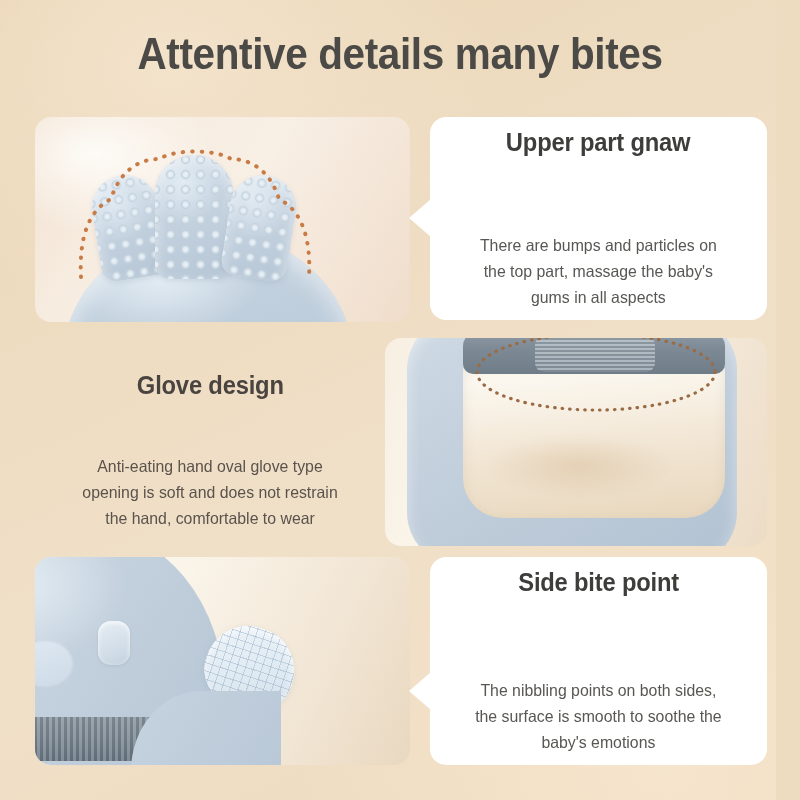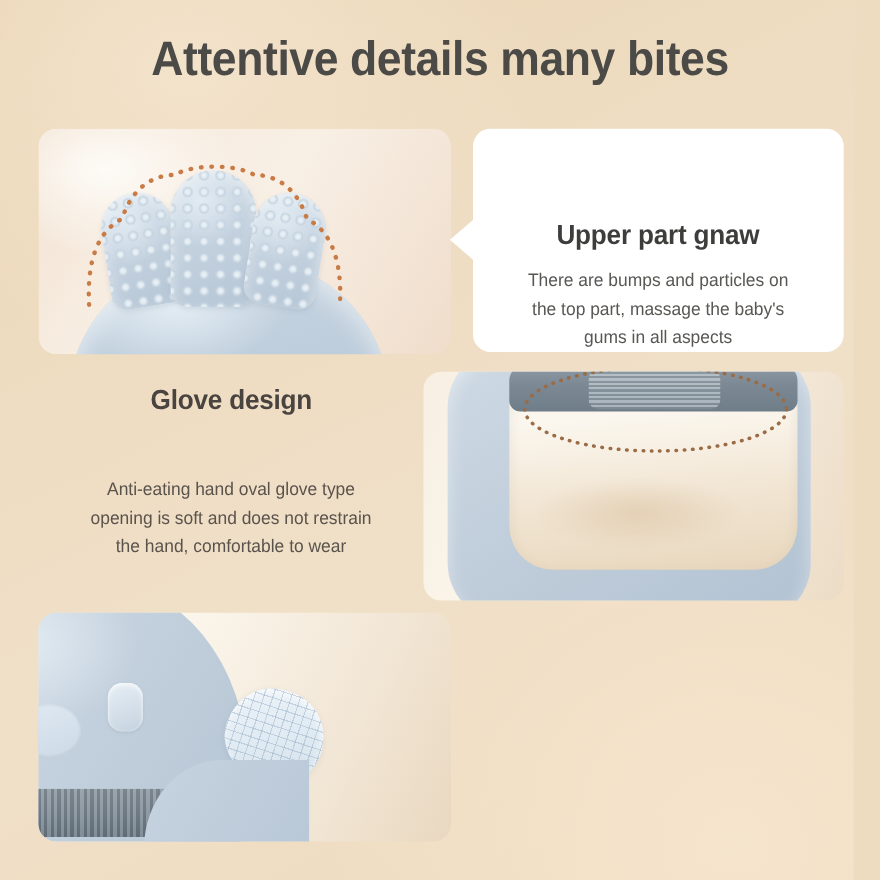--- a/index.html
+++ b/index.html
@@ -52,22 +52,22 @@
 
   
   .text-card {
     position: absolute;
     background: #ffffff;
     border-radius: 16px;
     box-sizing: border-box;
     display: flex;
     flex-direction: column;
     align-items: center;
-    justify-content: flex-end;
-    padding: 0 22px;
+    justify-content: space-between;
+    padding: 10px 22px;
   }
   .text-card.plain {
     background: transparent;
     border-radius: 0;
     gap: 40px;
   }
   .card-title {
     font-size: 25px;
     line-height: 30px;
     font-weight: 600;
@@ -330,14 +330,23 @@
     <div class="body"></div>
     <div class="lobe-left"></div>
     <div class="pill"></div>
     <div class="nub">
       <div class="mesh"></div>
     </div>
     <div class="handle"></div>
     <div class="handle-cover"></div>
   </div>
 
+  <div class="text-card" id="card-bot">
+    <div class="notch"></div>
+    <div class="card-title">Side bite point</div>
+    <div class="card-body">
+      <span>The nibbling points on both sides,</span>
+      <span>the surface is smooth to soothe the</span>
+      <span>baby's emotions</span>
+    </div>
+  </div>
 
 </div>
 
 </body></html>

